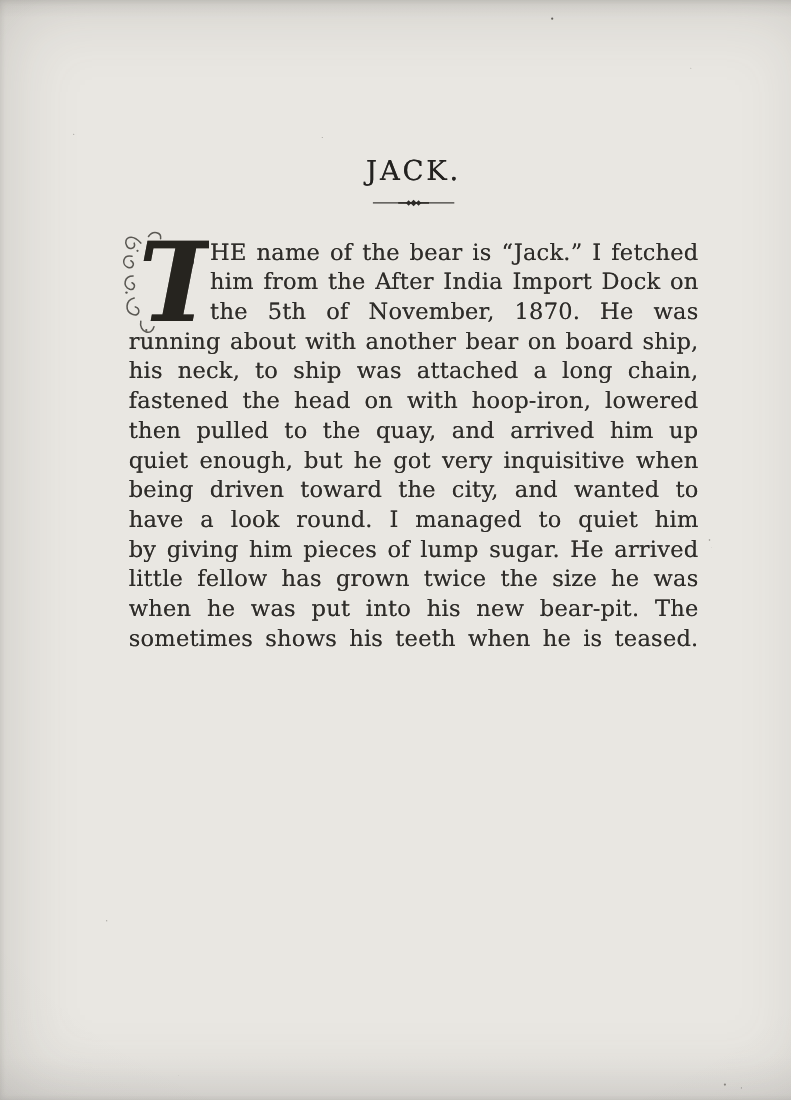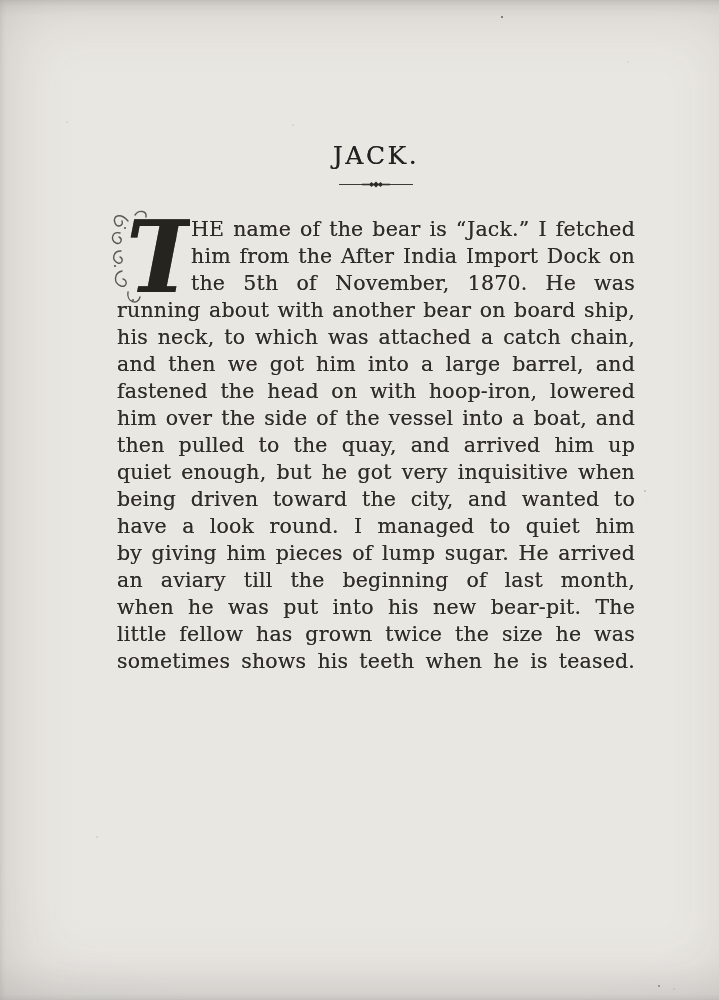--- a/index.html
+++ b/index.html
@@ -88,29 +88,26 @@
         </svg>
       </div>
       <div>
           <div class="line">HE name of the bear is “Jack.” I fetched</div>
           <div class="line">him from the After India Import Dock on</div>
           <div class="line">the 5th of November, 1870. He was</div>
         </div>
     </div>
     <div>
         <div class="line">running about with another bear on board ship,</div>
-        <div class="line">his neck, to which was attached a catch chain,</div>
-        <div class="line">and then we got him into a large barrel, and</div>
+        <div class="line">his neck, to ship was attached a long chain,</div>
         <div class="line">fastened the head on with hoop-iron, lowered</div>
-        <div class="line">him over the side of the vessel into a boat, and</div>
         <div class="line">then pulled to the quay, and arrived him up</div>
         <div class="line">quiet enough, but he got very inquisitive when</div>
         <div class="line">being driven toward the city, and wanted to</div>
         <div class="line">have a look round. I managed to quiet him</div>
         <div class="line">by giving him pieces of lump sugar. He arrived</div>
-        <div class="line">an aviary till the beginning of last month,</div>
+        <div class="line">little fellow has grown twice the size he was</div>
         <div class="line">when he was put into his new bear-pit. The</div>
-        <div class="line">little fellow has grown twice the size he was</div>
         <div class="line">sometimes shows his teeth when he is teased.</div>
       </div>
   </div>
 
 </div>
 
 </body></html>

